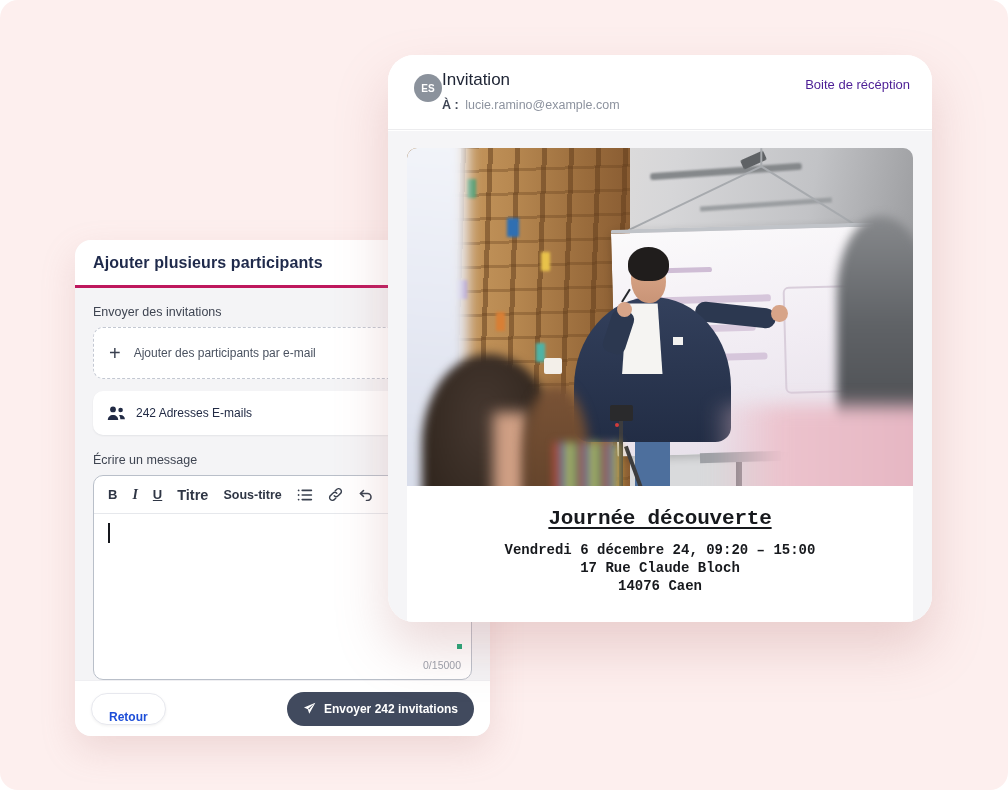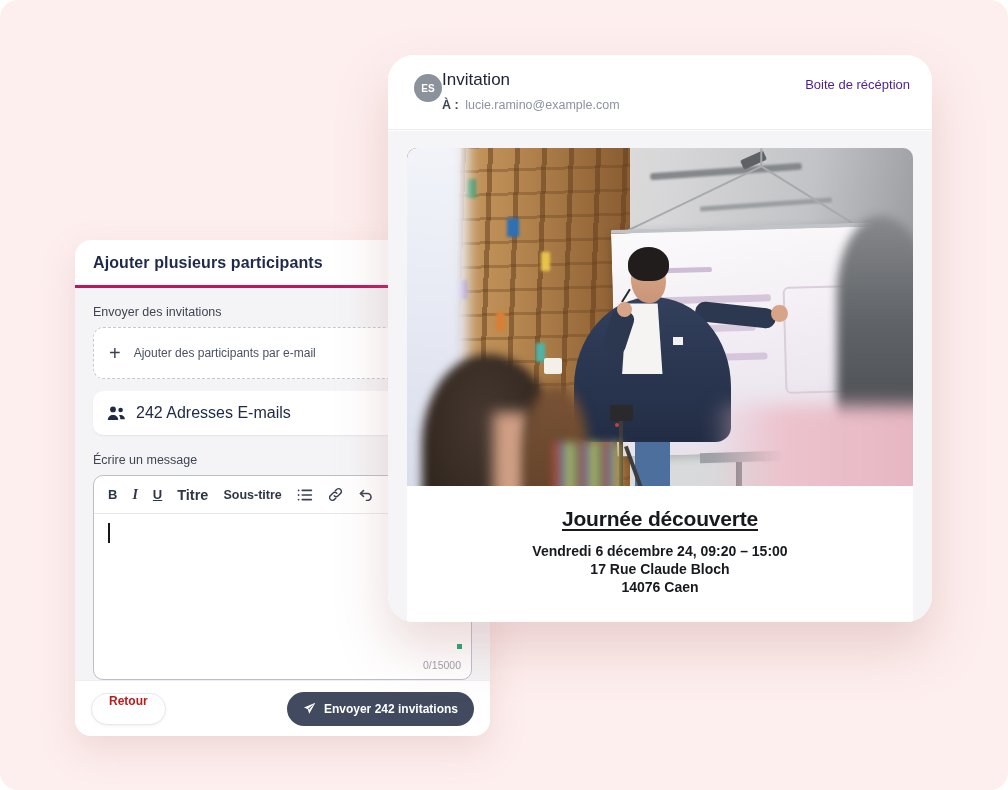--- a/index.html
+++ b/index.html
@@ -11,54 +11,54 @@
   .pcard-header{height:45px;background:#fff;display:flex;align-items:center;padding:0 18px;border-bottom:3px solid #be185d;}
   .pcard-title{font-size:16px;font-weight:700;color:#1f2a4b;letter-spacing:.1px;}
   .pcard-body{padding:15px 18px 0;}
   .field-label{font-size:12.5px;color:#3f4552;margin:2px 0 8px;}
   .dashed-btn{height:50px;background:#fff;border:1px dashed #c3c8d2;border-radius:10px;display:flex;align-items:center;
               gap:13px;padding:0 15px;margin-bottom:12px;cursor:pointer;}
   .plus-glyph{font-size:20px;font-weight:400;color:#3a4150;line-height:1;}
   .dashed-btn-label{font-size:12px;color:#4a5260;}
   .chip-row{height:44px;background:#fff;border-radius:10px;box-shadow:0 1px 2px rgba(16,24,40,.07);
             display:flex;align-items:center;gap:10px;padding:0 14px;margin-bottom:18px;}
-  .chip-label{font-size:16px;color:#222b45;}
+  .chip-label{font-size:12px;color:#222b45;}
   .editor{background:#fff;border:1px solid #b9bfc9;border-radius:10px;height:203px;position:relative;margin-top:6px;}
   .toolbar{height:37px;display:flex;align-items:center;gap:15px;padding:0 14px;border-bottom:1px solid #e6e8ec;color:#2f3645;}
   .tb-b{font-size:13px;font-weight:800;}
   .tb-i{font-size:14px;font-style:italic;font-weight:600;font-family:"Liberation Serif",serif;}
   .tb-u{font-size:13px;font-weight:600;text-decoration:underline;}
   .tb-titre{font-size:14.5px;font-weight:700;}
   .tb-soustitre{font-size:12.5px;font-weight:700;}
   .tb-icon{display:flex;align-items:center;}
   .text-cursor{position:absolute;left:14px;top:47px;width:1.5px;height:20px;background:#15171c;}
   .resize-dot{position:absolute;right:9px;bottom:30px;width:5px;height:5px;background:#16a573;}
   .char-counter{position:absolute;right:10px;bottom:8px;font-size:10.5px;color:#9aa0ab;}
   .pcard-footer{position:absolute;left:0;right:0;bottom:0;height:55px;background:#fff;border-top:1px solid #efeff2;
                 display:flex;align-items:center;justify-content:space-between;padding:0 16px;}
   .btn-retour{height:32px;padding:0 17px;background:#fff;border:1px solid #e7e8ee;border-radius:17px;
-              font-size:12px;font-weight:700;color:#b91c1c;box-shadow:0 1px 3px rgba(0,0,0,.06);
-              display:flex;align-items:flex-start;cursor:pointer;font-family:inherit;}
+              font-size:12px;font-weight:700;color:#1d4ed8;box-shadow:0 1px 3px rgba(0,0,0,.06);
+              display:flex;align-items:flex-end;cursor:pointer;font-family:inherit;}
   .btn-send{height:34px;padding:0 16px;background:#414a5e;border:none;border-radius:17px;
             font-size:12px;font-weight:700;color:#fff;display:flex;align-items:center;gap:8px;cursor:pointer;font-family:inherit;}
 
   
   .ecard{position:absolute;left:388px;top:55px;width:544px;height:567px;background:#fff;border-radius:26px;
          box-shadow:0 26px 52px rgba(190,130,130,.30);overflow:hidden;z-index:20;}
   .ecard-header{height:75px;display:flex;align-items:flex-start;padding:15px 22px 0 26px;background:#fff;
                 border-bottom:1px solid #ececee;box-sizing:border-box;}
   .avatar{width:28px;height:28px;border-radius:50%;background:#8b929c;color:#fff;font-size:10px;font-weight:700;
           display:flex;align-items:center;justify-content:center;margin-top:4px;flex:none;}
   .ecard-titles{}
   .ecard-subject{font-size:17px;font-weight:500;color:#202636;}
   .to-line{margin-top:8px;font-size:12.5px;}
   .to-prefix{color:#3c4352;font-weight:600;}
   .to-email{color:#8d939f;margin-left:3px;}
   .folder-label{margin-left:auto;font-size:13px;color:#4c1d95;margin-top:7px;}
-  .ecard-body{position:absolute;top:76px;bottom:0;left:0;right:0;background:#f5f5f7;padding:17px 19px 0;box-sizing:border-box;}
+  .ecard-body{position:absolute;top:76px;bottom:0;left:0;right:0;background:#f5f5f7;padding:17px 19px 0;box-sizing:border-box;font-family:Liberation Mono, monospace;}
 
   
   .photo{position:relative;height:338px;border-radius:10px 10px 0 0;overflow:hidden;background:#d9dadc;}
   .photo *{position:absolute;}
   .ph-ceiling{left:0;top:0;right:0;height:62%;background:linear-gradient(100deg,#efe9e2 0%,#e3e0de 28%,#d6d6d8 50%,#c2c3c6 76%,#96979a 100%);}
   .ph-beam1{left:48%;top:6%;width:30%;height:7px;background:#85888b;transform:rotate(-4deg);border-radius:3px;filter:blur(1px);}
   .ph-beam2{left:58%;top:16%;width:26%;height:5px;background:#9b9ea1;transform:rotate(-4deg);filter:blur(1px);}
   .ph-beam3{left:66%;top:2%;width:5%;height:10px;background:#5f6265;transform:rotate(-24deg);border-radius:2px;filter:blur(.5px);}
   .ph-shelf{left:0;top:0;width:44%;height:103%;
     background:repeating-linear-gradient(92deg,rgba(94,58,26,.5) 0 5px,rgba(0,0,0,0) 5px 27px),

